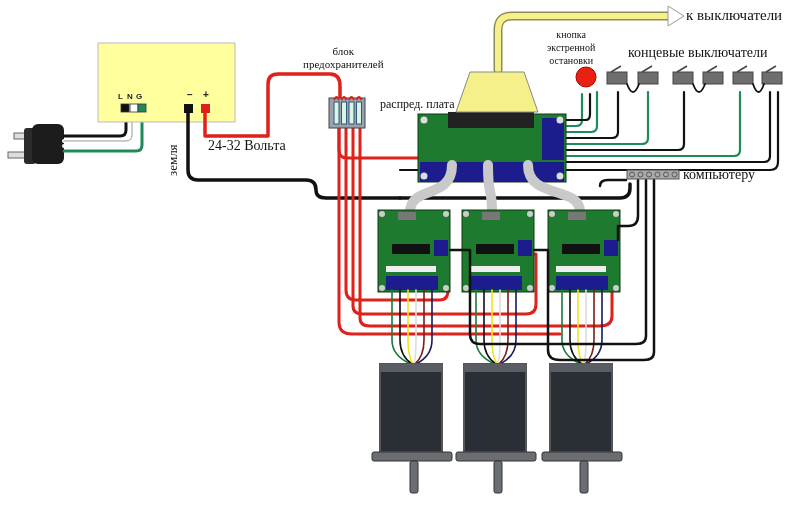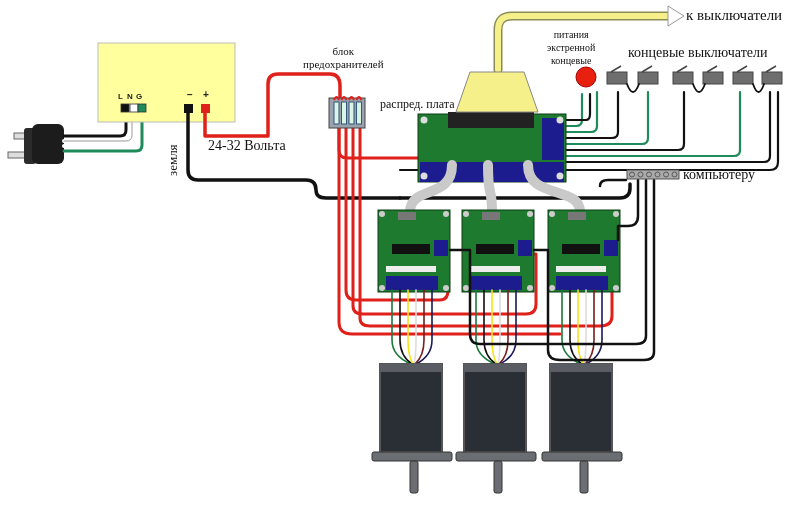--- a/index.html
+++ b/index.html
@@ -207,21 +207,21 @@
 
   <div class="lbl fuse">
     <div>блок</div>
     <div>предохранителей</div>
   </div>
 
   <div class="lbl board">распред. плата</div>
   <div class="lbl pc">к выключатели</div>
 
   <div class="lbl estop">
-    <div>питания</div>
+    <div>кнопка</div>
     <div>экстренной</div>
-    <div>концевые</div>
+    <div>остановки</div>
   </div>
 
   <div class="lbl limit">концевые выключатели</div>
   <div class="lbl gnd">компьютеру</div>
 
 </div>
 
 </body></html>

